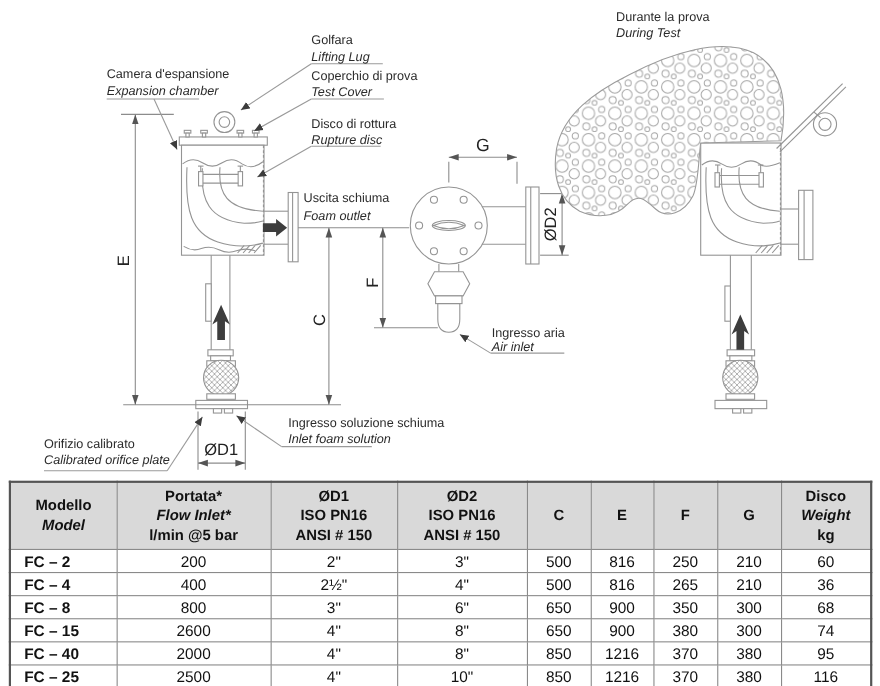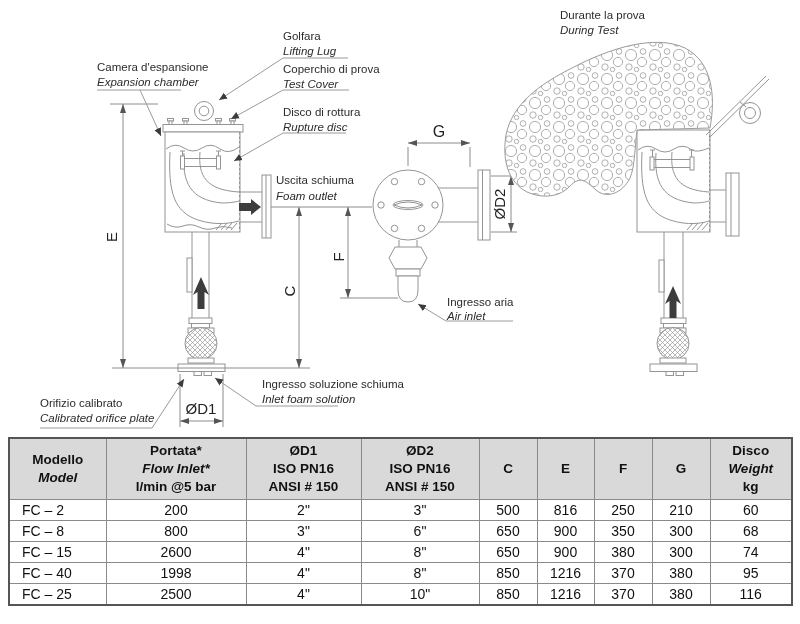--- a/index.html
+++ b/index.html
@@ -11,21 +11,21 @@
   .dim{font-size:15px;fill:#222;}
   .dimG{font-size:16px;fill:#222;}
   
   .spec-table{position:absolute;left:8px;top:437px;width:783px;border-collapse:collapse;table-layout:fixed;
               border:2px solid #555;font-family:"Liberation Sans",sans-serif;}
   .spec-table th,.spec-table td{border:1px solid #8a8a8a;padding:0;text-align:center;vertical-align:middle;color:#111;}
   .spec-table thead th{background:#d9d9d9;font-size:13.5px;font-weight:bold;line-height:1.32;height:60px;}
   .spec-table thead .hline{display:block;}
   .spec-table thead .it{font-style:italic;}
   .spec-table td{font-size:14px;height:20px;text-align:center;}
-  .spec-table td.model{text-align:left;padding-left:12px;font-weight:normal;}
+  .spec-table td.model{text-align:left;padding-left:12px;font-weight:bold;}
 </style>
 </head>
 <body>
 
 <div class="stage">
 
 <svg width="800" height="434" viewBox="0 0 800 434" xmlns="http://www.w3.org/2000/svg">
   <defs>
     <marker id="arrE" orient="auto" markerUnits="userSpaceOnUse" markerWidth="12" markerHeight="10" refX="9" refY="4">
       <path d="M0,1 L9,4 L0,7 Z" fill="#555"></path>
@@ -332,20 +332,31 @@
       <td>200</td>
       <td>2"</td>
       <td>3"</td>
       <td>500</td>
       <td>816</td>
       <td>250</td>
       <td>210</td>
       <td>60</td>
     </tr>
     <tr>
+      <td class="model">FC – 4</td>
+      <td>400</td>
+      <td>2½"</td>
+      <td>4"</td>
+      <td>500</td>
+      <td>816</td>
+      <td>265</td>
+      <td>210</td>
+      <td>36</td>
+    </tr>
+    <tr>
       <td class="model">FC – 8</td>
       <td>800</td>
       <td>3"</td>
       <td>6"</td>
       <td>650</td>
       <td>900</td>
       <td>350</td>
       <td>300</td>
       <td>68</td>
     </tr>
@@ -355,21 +366,21 @@
       <td>4"</td>
       <td>8"</td>
       <td>650</td>
       <td>900</td>
       <td>380</td>
       <td>300</td>
       <td>74</td>
     </tr>
     <tr>
       <td class="model">FC – 40</td>
-      <td>1998</td>
+      <td>2000</td>
       <td>4"</td>
       <td>8"</td>
       <td>850</td>
       <td>1216</td>
       <td>370</td>
       <td>380</td>
       <td>95</td>
     </tr>
     <tr>
       <td class="model">FC – 25</td>

